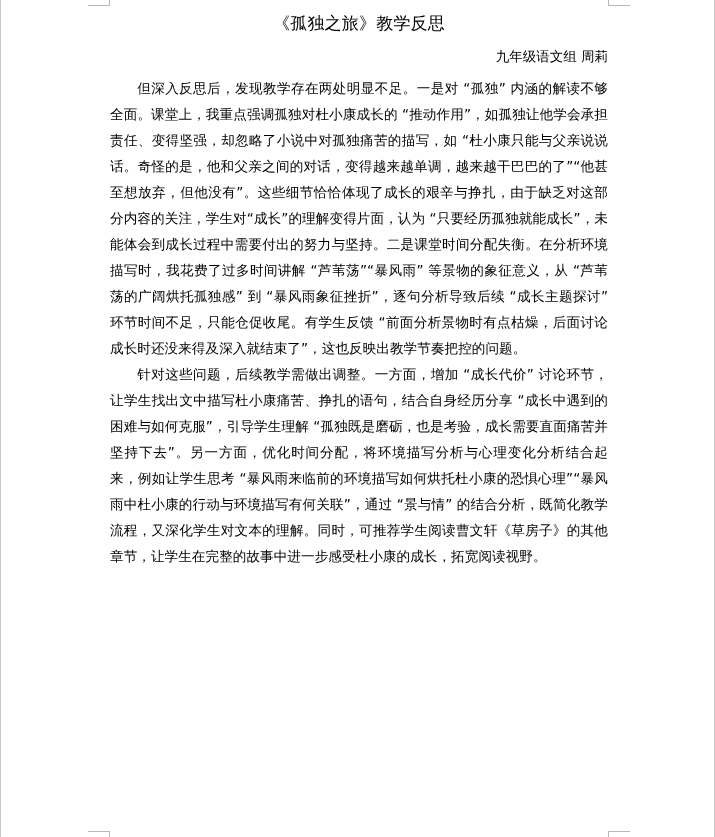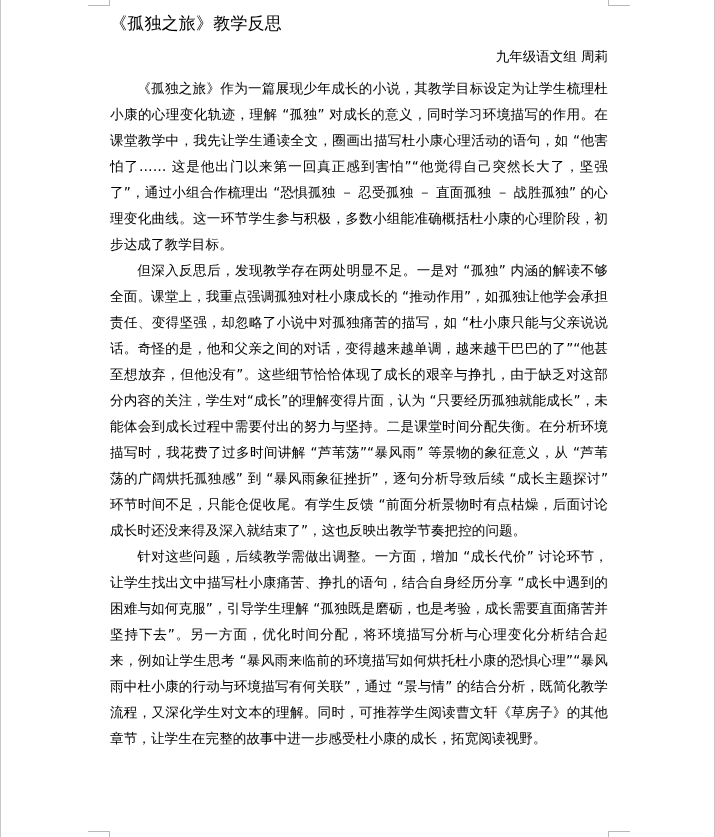--- a/index.html
+++ b/index.html
@@ -29,20 +29,21 @@
       position: absolute;
       left: 110px;
       top: 0;
       width: 498px;
     }
     .title {
       position: absolute;
       top: 11px;
       left: 0;
       width: 498px;
+      text-align: center;
       font-size: 17px;
       line-height: 24px;
       letter-spacing: 0.2px;
     }
     .author {
       position: absolute;
       top: 45px;
       right: 0;
       font-size: 13.5px;
       line-height: 22px;
@@ -83,17 +84,16 @@
 </div>
 <div class="corner" style="left:608px; top:831px;">
   <div class="h" style="left:1px; top:0;"></div>
   <div class="v" style="left:0; top:0;"></div>
 </div>
 
 <div class="doc">
   <div class="title">《孤独之旅》教学反思</div>
   <div class="author">九年级语文组  周莉</div>
   <div class="body-text">
-    <p class="para">《孤独之旅》作为一篇展现少年成长的小说，其教学目标设定为让学生梳理杜小康的心理变化轨迹，理解 “孤独” 对成长的意义，同时学习环境描写的作用。在课堂教学中，我先让学生通读全文，圈画出描写杜小康心理活动的语句，如 “他害怕了…… 这是他出门以来第一回真正感到害怕”“他觉得自己突然长大了，坚强了”，通过小组合作梳理出 “恐惧孤独 － 忍受孤独 － 直面孤独 － 战胜孤独” 的心理变化曲线。这一环节学生参与积极，多数小组能准确概括杜小康的心理阶段，初步达成了教学目标。</p>
     <p class="para">但深入反思后，发现教学存在两处明显不足。一是对 “孤独” 内涵的解读不够全面。课堂上，我重点强调孤独对杜小康成长的 “推动作用”，如孤独让他学会承担责任、变得坚强，却忽略了小说中对孤独痛苦的描写，如 “杜小康只能与父亲说说话。奇怪的是，他和父亲之间的对话，变得越来越单调，越来越干巴巴的了”“他甚至想放弃，但他没有”。这些细节恰恰体现了成长的艰辛与挣扎，由于缺乏对这部分内容的关注，学生对“成长”的理解变得片面，认为 “只要经历孤独就能成长”，未能体会到成长过程中需要付出的努力与坚持。二是课堂时间分配失衡。在分析环境描写时，我花费了过多时间讲解 “芦苇荡”“暴风雨” 等景物的象征意义，从 “芦苇荡的广阔烘托孤独感” 到 “暴风雨象征挫折”，逐句分析导致后续 “成长主题探讨” 环节时间不足，只能仓促收尾。有学生反馈 “前面分析景物时有点枯燥，后面讨论成长时还没来得及深入就结束了”，这也反映出教学节奏把控的问题。</p>
     <p class="para">针对这些问题，后续教学需做出调整。一方面，增加 “成长代价” 讨论环节，让学生找出文中描写杜小康痛苦、挣扎的语句，结合自身经历分享 “成长中遇到的困难与如何克服”，引导学生理解 “孤独既是磨砺，也是考验，成长需要直面痛苦并坚持下去”。另一方面，优化时间分配，将环境描写分析与心理变化分析结合起来，例如让学生思考 “暴风雨来临前的环境描写如何烘托杜小康的恐惧心理”“暴风雨中杜小康的行动与环境描写有何关联”，通过 “景与情” 的结合分析，既简化教学流程，又深化学生对文本的理解。同时，可推荐学生阅读曹文轩《草房子》的其他章节，让学生在完整的故事中进一步感受杜小康的成长，拓宽阅读视野。</p>
   </div>
 </div>
 
 </body></html>

